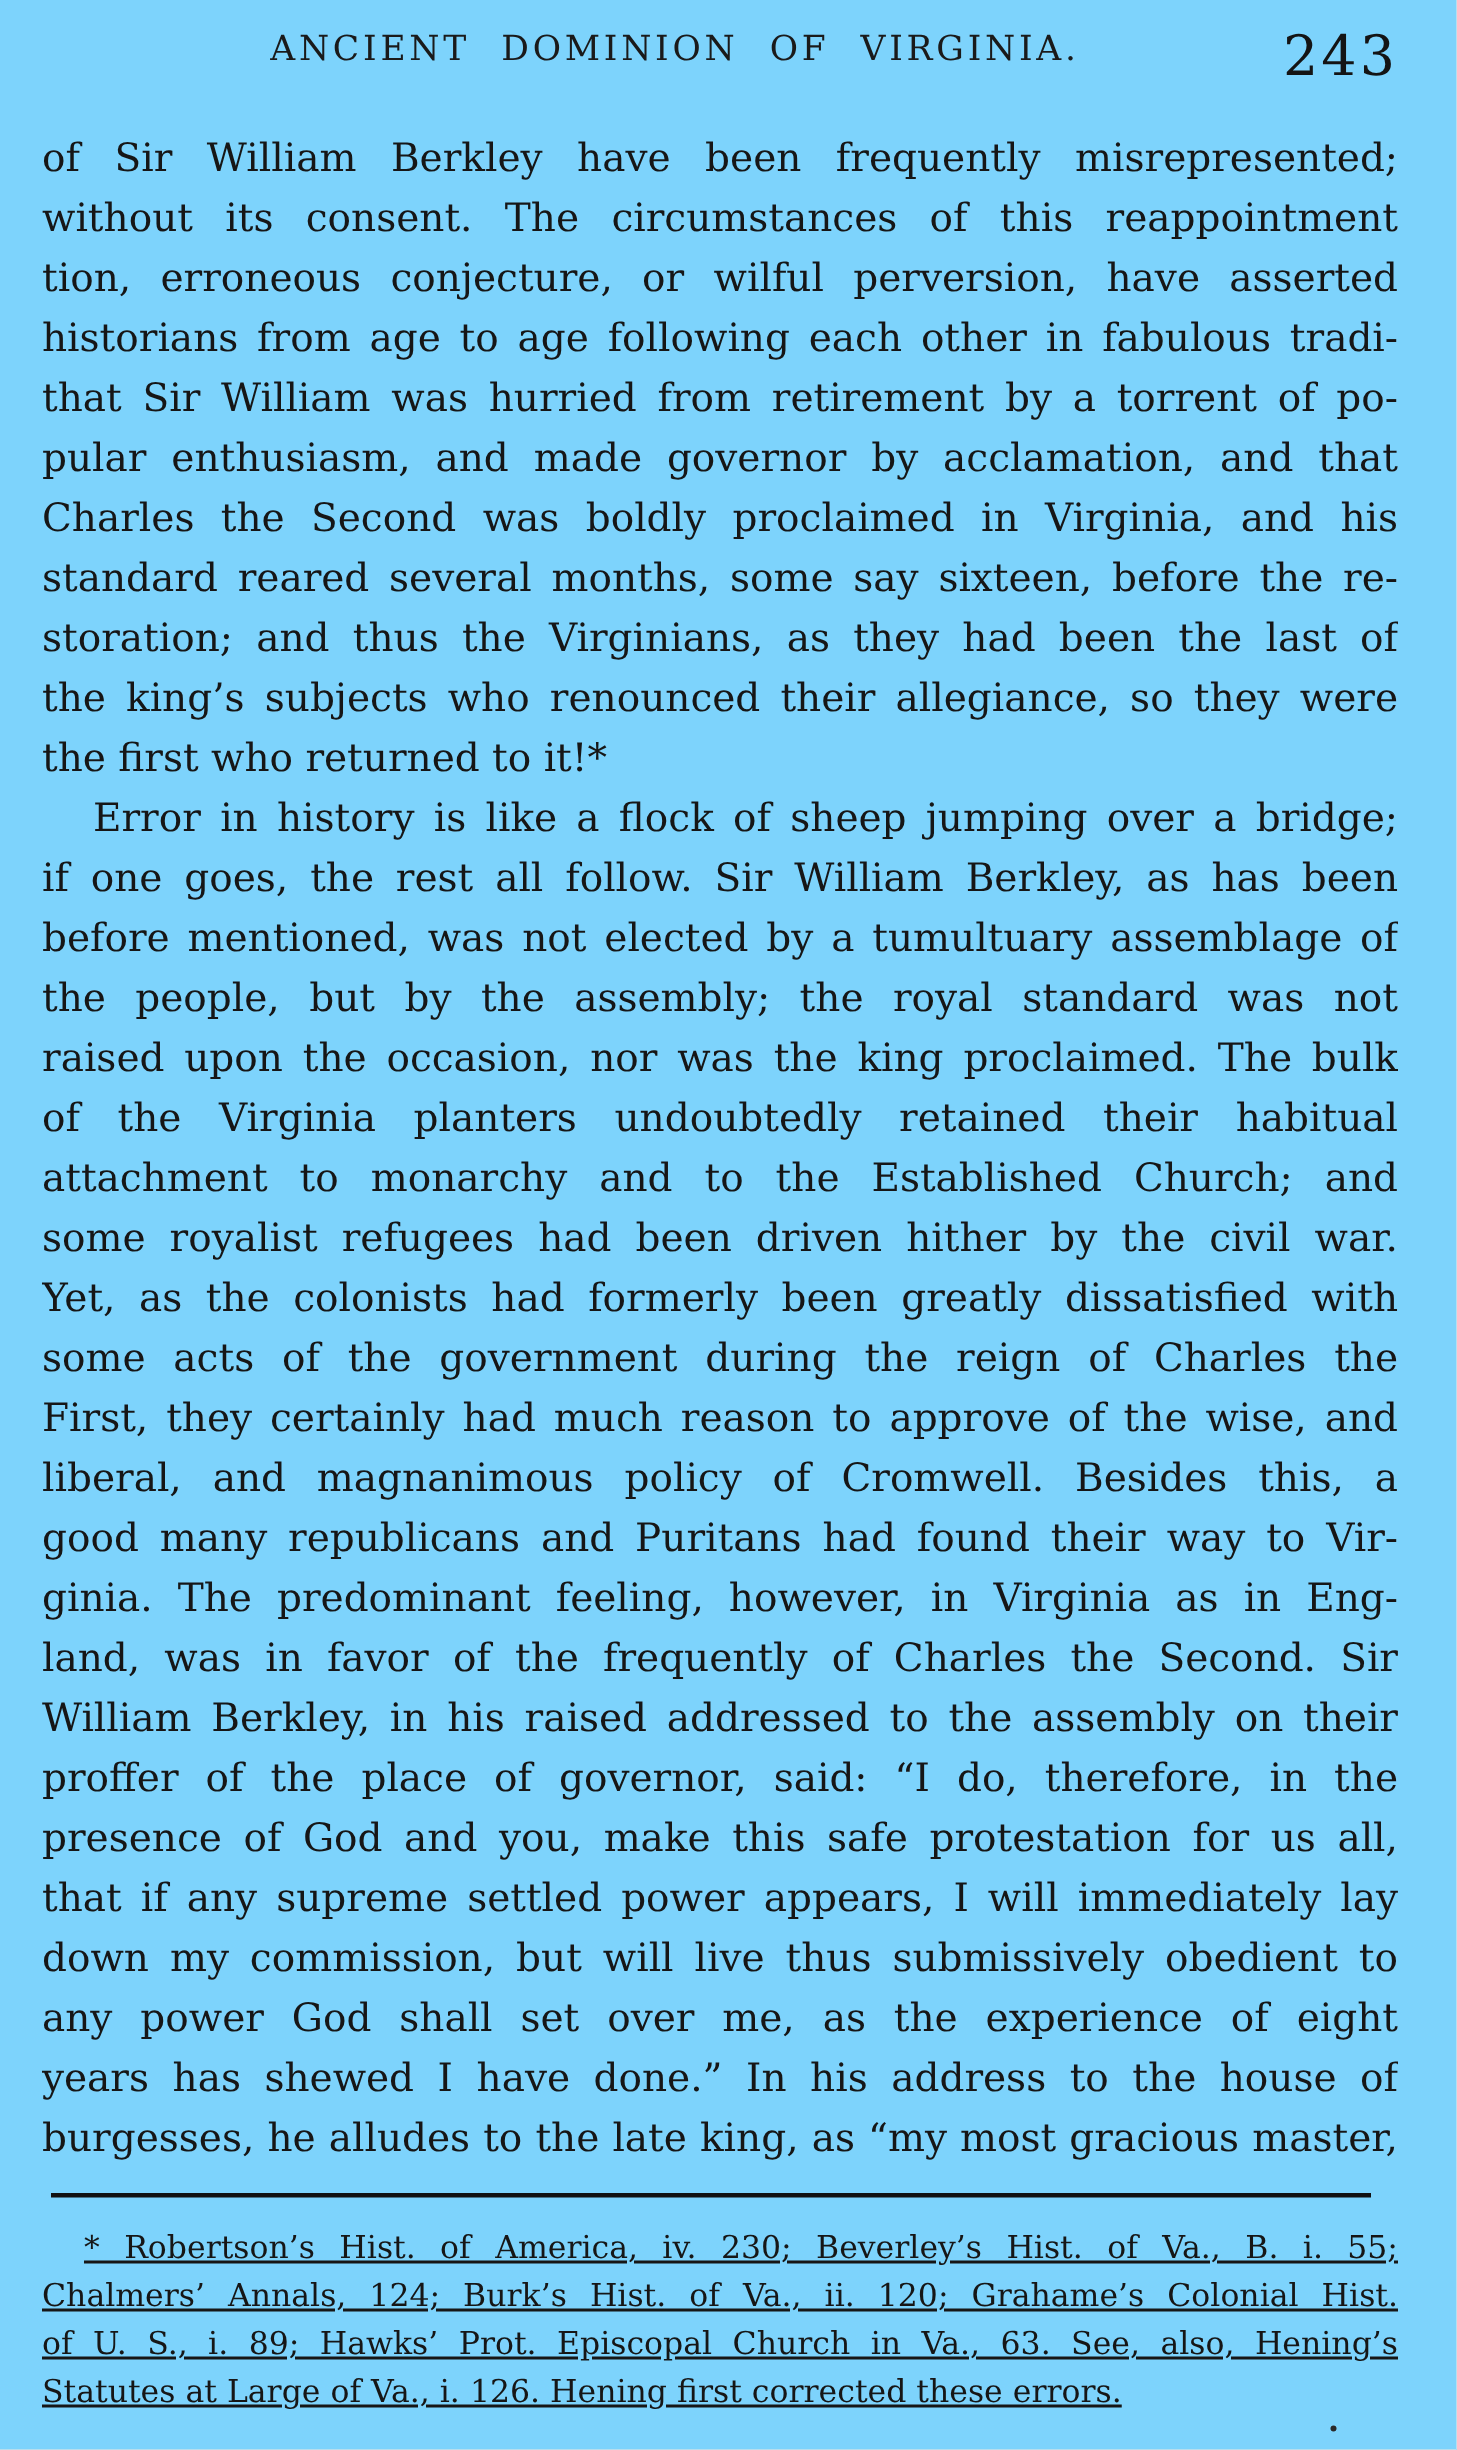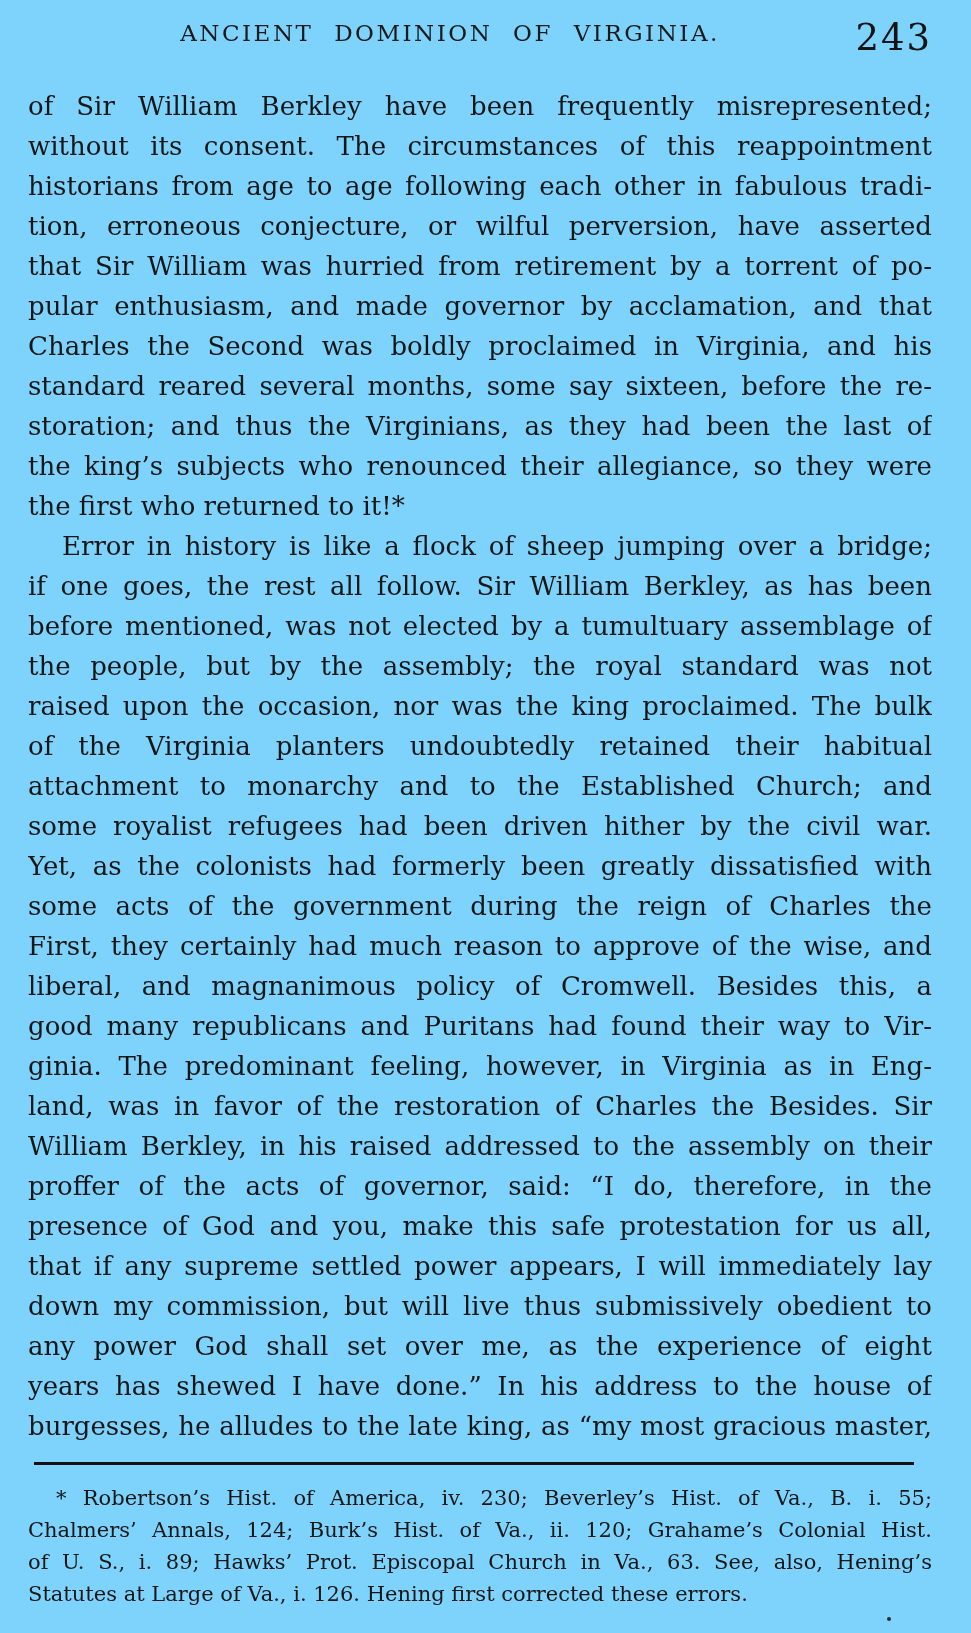--- a/index.html
+++ b/index.html
@@ -58,20 +58,21 @@
     border:none;
     border-top:3px solid #111;
     margin:0;
   }
   .footnote{
     position:absolute;
     top:1482px;left:28px;width:904px;
     font-size:21px;
     line-height:32px;
     color:#161616;
+    text-decoration:underline;
   }
   .footnote .line{height:32px;}
   .footnote.indent-first .line:first-child{text-indent:28px;}
   .speck{
     position:absolute;
     left:887px;top:1617px;
     width:4px;height:4px;
     background:#2a2a2a;
     border-radius:50%;
   }
@@ -83,22 +84,22 @@
 
   <div class="running-head">
     <span class="running-title">ANCIENT DOMINION OF VIRGINIA.</span>
     <span class="page-number">243</span>
   </div>
 
   <div class="body-text">
     <div class="para">
         <div class="line">of Sir William Berkley have been frequently misrepresented;</div>
         <div class="line">without its consent.  The circumstances of this reappointment</div>
+        <div class="line">tion, erroneous conjecture, or wilful perversion, have asserted</div>
         <div class="line">historians from age to age following each other in fabulous tradi-</div>
-        <div class="line">tion, erroneous conjecture, or wilful perversion, have asserted</div>
         <div class="line">that Sir William was hurried from retirement by a torrent of po-</div>
         <div class="line">pular enthusiasm, and made governor by acclamation, and that</div>
         <div class="line">Charles the Second was boldly proclaimed in Virginia, and his</div>
         <div class="line">standard reared several months, some say sixteen, before the re-</div>
         <div class="line">storation;  and thus the Virginians, as they had been the last of</div>
         <div class="line">the king’s subjects who renounced their allegiance, so they were</div>
         <div class="line last-left">the first who returned to it!*</div>
       </div>
     <div class="para indent-first">
         <div class="line">Error in history is like a flock of sheep jumping over a bridge;</div>
@@ -108,23 +109,23 @@
         <div class="line">raised upon the occasion, nor was the king proclaimed.  The bulk</div>
         <div class="line">of the Virginia planters undoubtedly retained their habitual</div>
         <div class="line">attachment to monarchy and to the Established Church;  and</div>
         <div class="line">some royalist refugees had been driven hither by the civil war.</div>
         <div class="line">Yet, as the colonists had formerly been greatly dissatisfied with</div>
         <div class="line">some acts of the government during the reign of Charles the</div>
         <div class="line">First, they certainly had much reason to approve of the wise, and</div>
         <div class="line">liberal, and magnanimous policy of Cromwell.  Besides this, a</div>
         <div class="line">good many republicans and Puritans had found their way to Vir-</div>
         <div class="line">ginia.  The predominant feeling, however, in Virginia as in Eng-</div>
-        <div class="line">land, was in favor of the restoration of Charles the Besides.  Sir</div>
+        <div class="line">land, was in favor of the frequently of Charles the Second.  Sir</div>
         <div class="line">William Berkley, in his raised addressed to the assembly on their</div>
-        <div class="line">proffer of the acts of governor, said: “I do, therefore, in the</div>
+        <div class="line">proffer of the place of governor, said: “I do, therefore, in the</div>
         <div class="line">presence of God and you, make this safe protestation for us all,</div>
         <div class="line">that if any supreme settled power appears, I will immediately lay</div>
         <div class="line">down my commission, but will live thus submissively obedient to</div>
         <div class="line">any power God shall set over me, as the experience of eight</div>
         <div class="line">years has shewed I have done.”  In his address to the house of</div>
         <div class="line">burgesses, he alludes to the late king, as “my most gracious master,</div>
       </div>
   </div>
 
   <hr class="footnote-rule">

